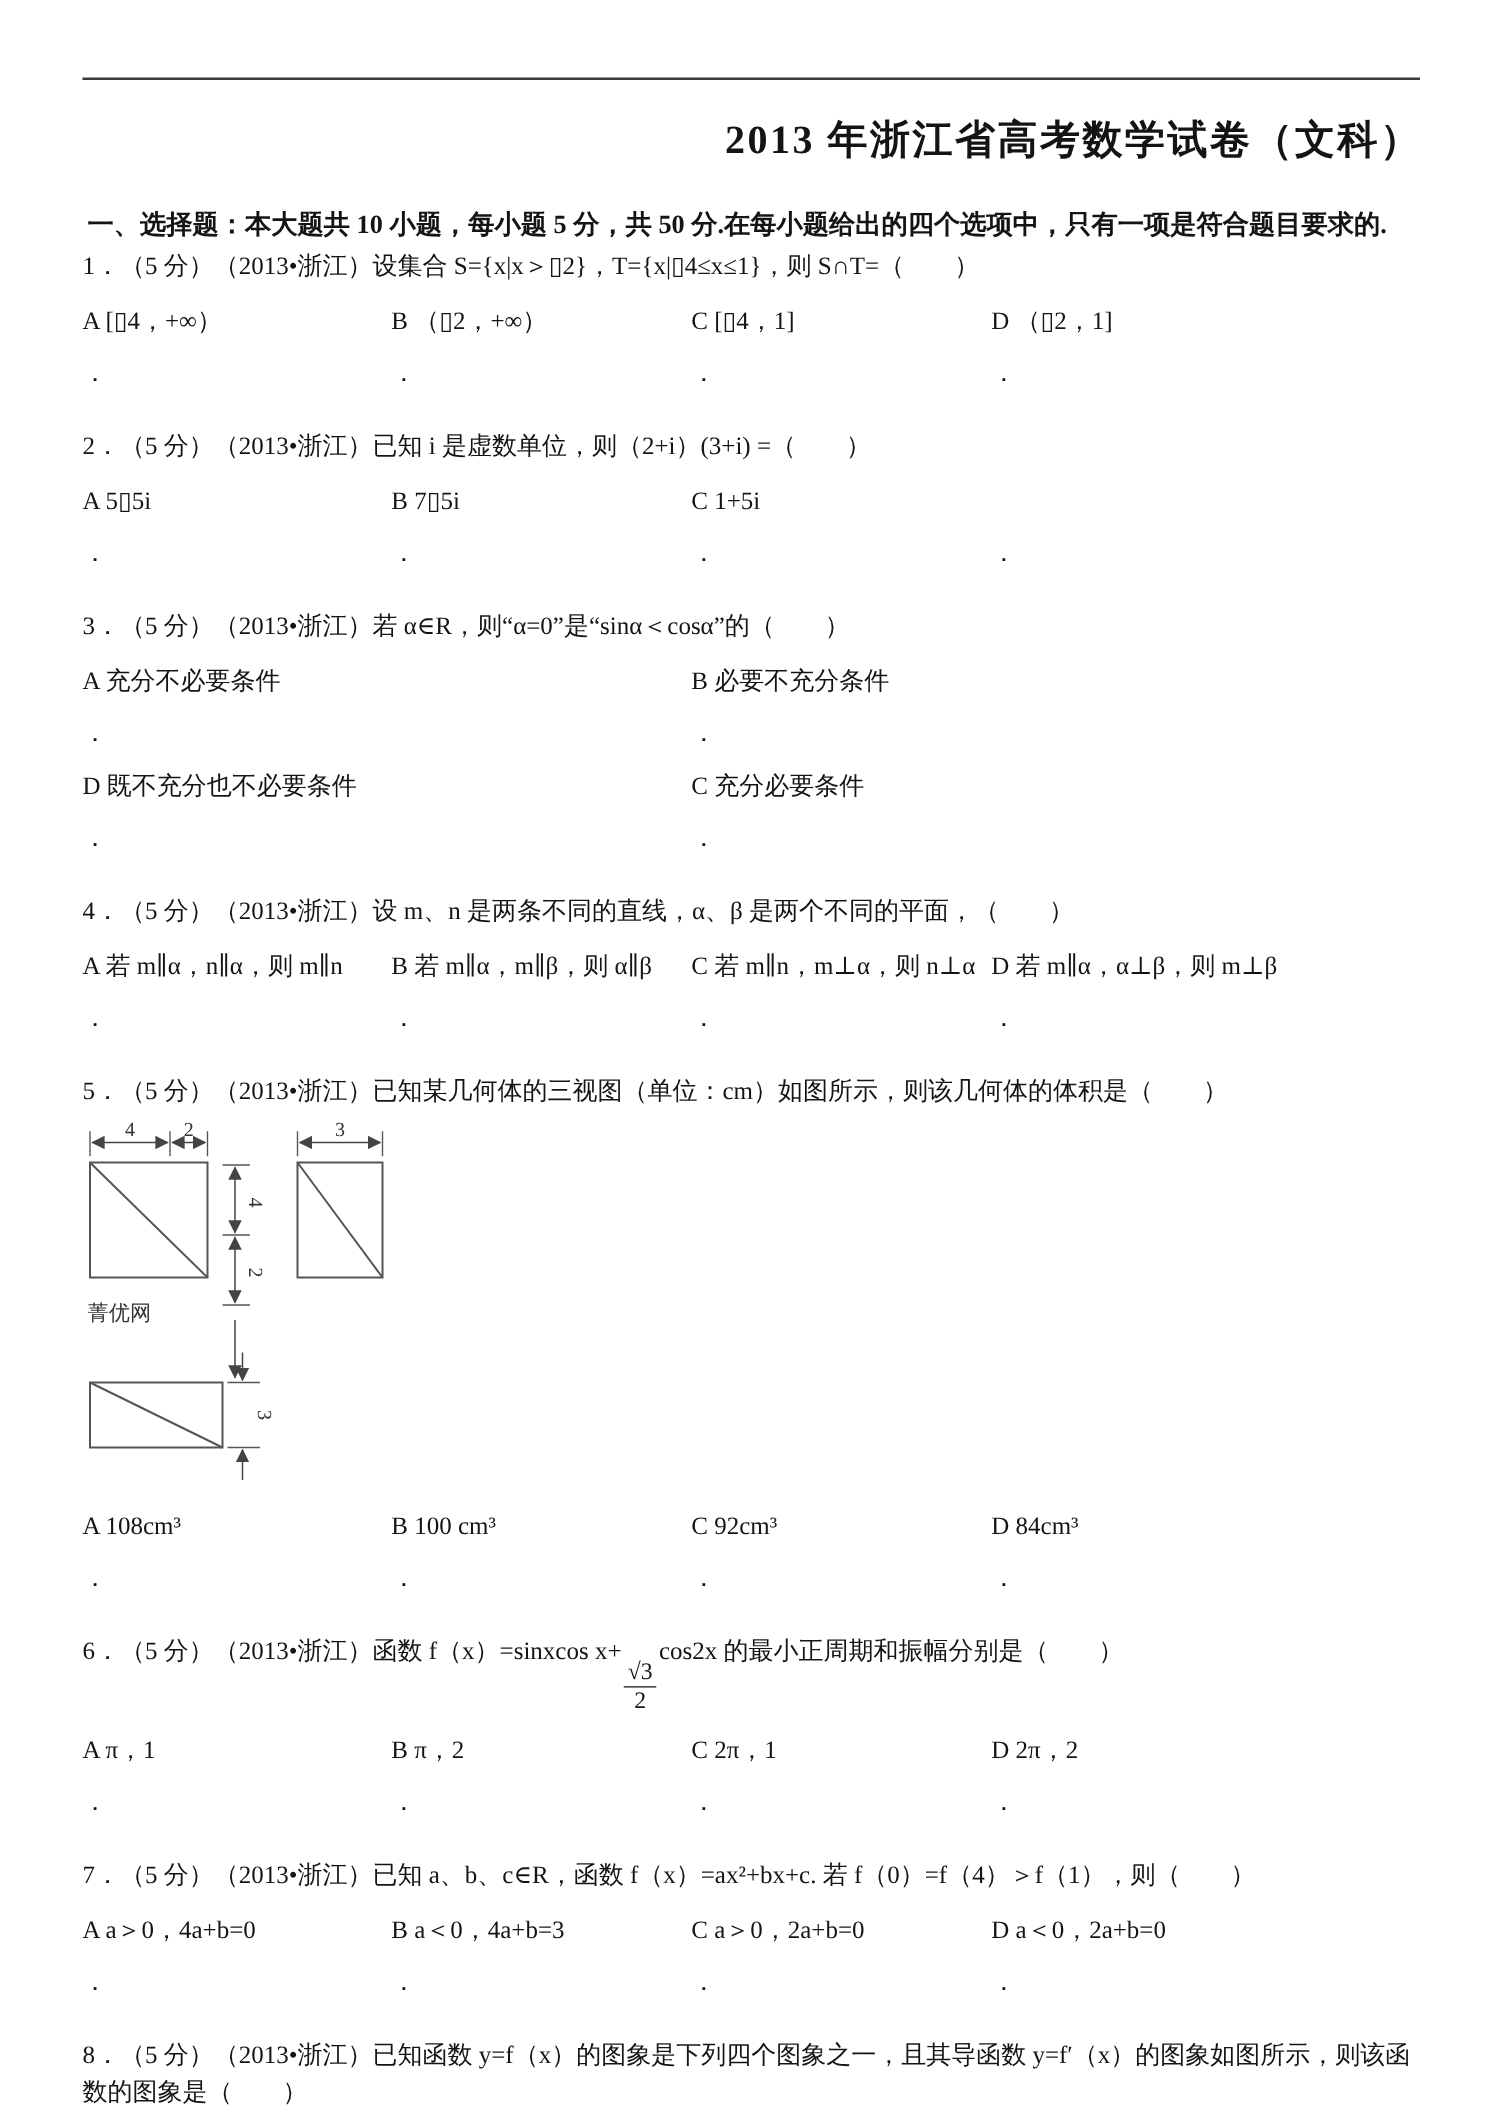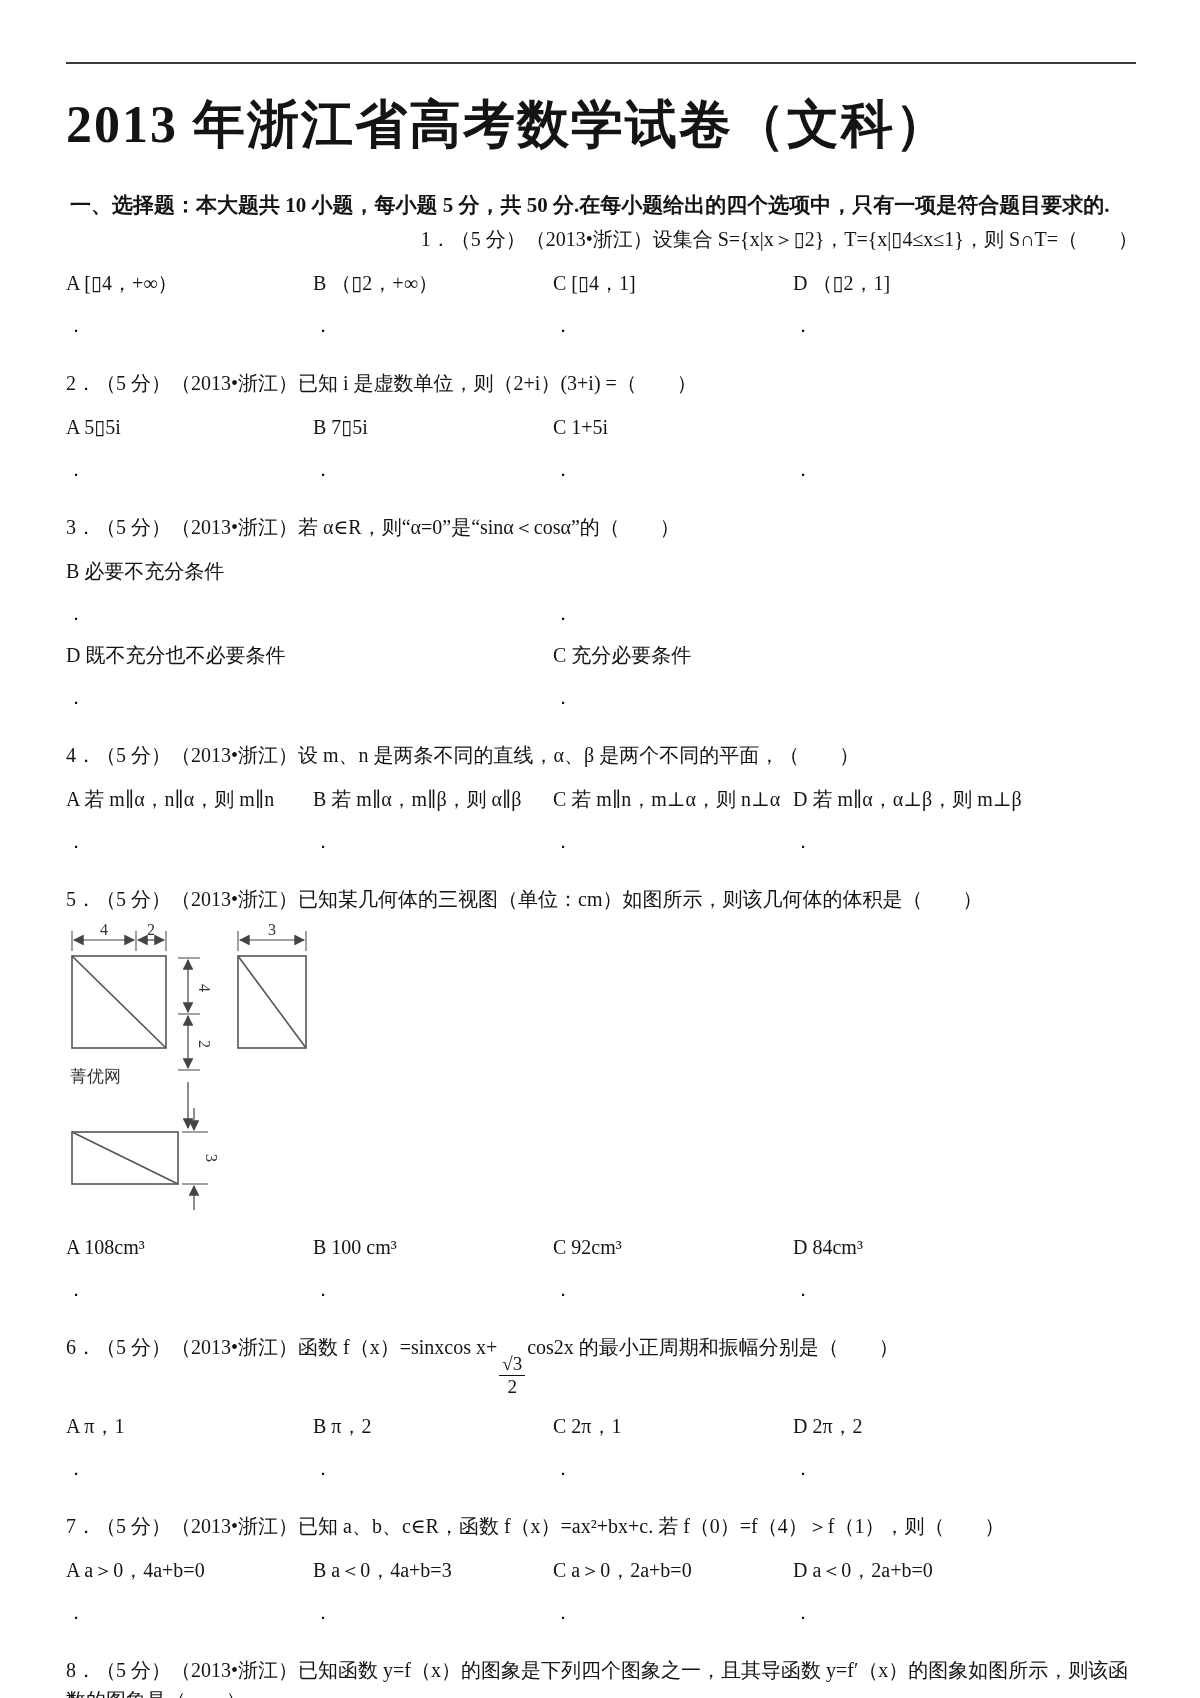--- a/index.html
+++ b/index.html
@@ -4,26 +4,26 @@
 <style>
   html,body{margin:0;padding:0;}
   body{
     width:1200px;height:1698px;background:#ffffff;color:#141414;
     font-family:"Liberation Serif","DejaVu Serif",serif;
     font-size:20px;overflow:hidden;
   }
   .page{padding:0 62px 0 66px;}
   .top-rule{border:none;border-top:2px solid #3a3a3a;margin:62px 2px 0 0;}
   h1.title{
-    text-align:left;font-size:52px;font-weight:bold;
+    text-align:right;font-size:32px;font-weight:bold;
     margin:26px 0 30px;letter-spacing:2px;
   }
   .sec{font-weight:bold;font-size:21px;margin:4px;line-height:30px;}
   .stem{margin:30px 0 4px;line-height:30px;}
-  .stem.first{margin-top:2px;text-align:right;}
+  .stem.first{margin-top:2px;}
   .row{display:grid;line-height:32px;margin-top:13px;}
   .c4{grid-template-columns:247px 240px 240px 1fr;}
   .c2{grid-template-columns:487px 1fr;}
   .dots span{line-height:26px;font-size:20px;}
   .figure-wrap{margin:8px 0 6px 0;}
   svg{display:block;}
   svg text{font-family:"Liberation Serif","DejaVu Serif",serif;fill:#333;}
   .frac{
     display:inline-flex;flex-direction:column;align-items:center;
     vertical-align:-16px;line-height:1.05;font-size:19px;margin:0 2px;
@@ -69,20 +69,21 @@
       <span>．</span>
       <span>．</span>
       <span>．</span>
       <span>．</span>
     </div>
   </section>
 
   <section class="q">
     <p class="stem">3．（5 分）（2013•浙江）若 α∈R，则“α=0”是“sinα＜cosα”的（　　）</p>
     <div class="row c2">
+      <span>A 充分不必要条件</span>
       <span>B 必要不充分条件</span>
     </div>
     <div class="row c2 dots">
       <span>．</span>
       <span>．</span>
     </div>
     <div class="row c2">
       <span>D 既不充分也不必要条件</span>
       <span>C 充分必要条件</span>
     </div>

